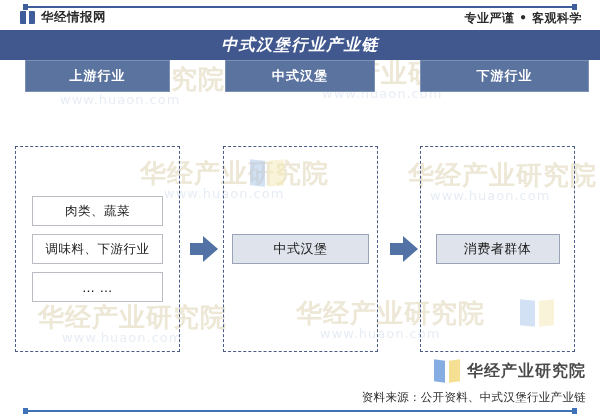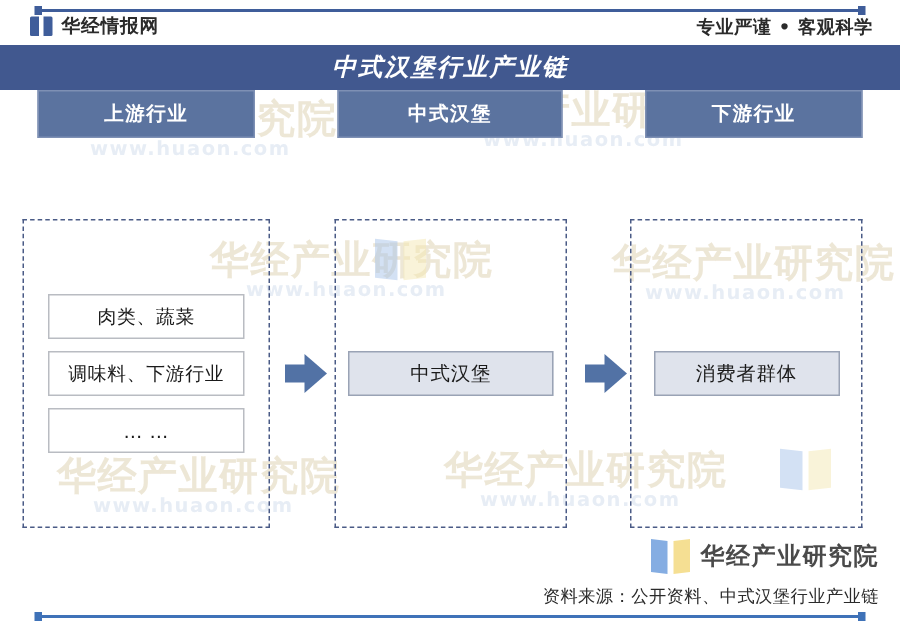--- a/index.html
+++ b/index.html
@@ -12,21 +12,21 @@
   #page{position:absolute;inset:0;width:600px;height:416px;overflow:hidden;}
 
   
   .wm-layer{position:absolute;inset:0;pointer-events:none;z-index:1;overflow:hidden;}
   .wm{
     position:absolute;white-space:nowrap;
     font-family:"DejaVu Sans","Liberation Sans",sans-serif;
     font-weight:bold;color:#e8dfc9;opacity:.75;
   }
   .wm.big{font-size:26px;letter-spacing:1px;}
-  .wm.url{font-size:13px;color:#dfe7f2;letter-spacing:1px;font-weight:bold;}
+  .wm.url{font-size:13px;color:#dfe7f2;letter-spacing:1px;font-weight:normal;}
   .wm-book{position:absolute;width:34px;height:26px;opacity:.5;}
   .wm-book i{position:absolute;top:0;width:15px;height:26px;display:block;}
   .wm-book i.l{left:0;background:#a8c4ea;transform:skewY(6deg);}
   .wm-book i.r{right:0;background:#f5e9b4;transform:skewY(-6deg);}
 
   
   .toprule{position:absolute;left:28px;top:6px;width:544px;height:2px;background:#3f5d9a;z-index:3;}
   .toprule:before,.toprule:after{content:"";position:absolute;top:-2px;width:5px;height:6px;background:#3f5d9a;}
   .toprule:before{left:-5px;} .toprule:after{right:-5px;}
   .topbar{position:absolute;left:0;top:8px;width:600px;height:22px;z-index:4;}
@@ -55,21 +55,21 @@
   .col.mid{left:215px;width:170px;}
   .col.down{left:420px;width:165px;}
 
   .colhead{
     height:32px;background:#5b739f;border:1px solid #7e90b4;
     display:flex;align-items:center;justify-content:center;
     box-sizing:border-box;margin:0 auto;
   }
   .col.up .colhead{width:145px;}
   .col.mid .colhead{width:150px;}
-  .col.down .colhead{width:145px;}
+  .col.down .colhead{width:169px;}
   .colhead span{color:#ffffff;font-size:13px;font-weight:bold;letter-spacing:1px;}
 
   .dashbox{
     position:absolute;top:86px;
     border:1.5px dashed #4a5b86;
     box-sizing:border-box;height:206px;
     display:flex;flex-direction:column;align-items:center;justify-content:center;
     gap:8px;
   }
   .col.up .dashbox{left:0;width:165px;}

